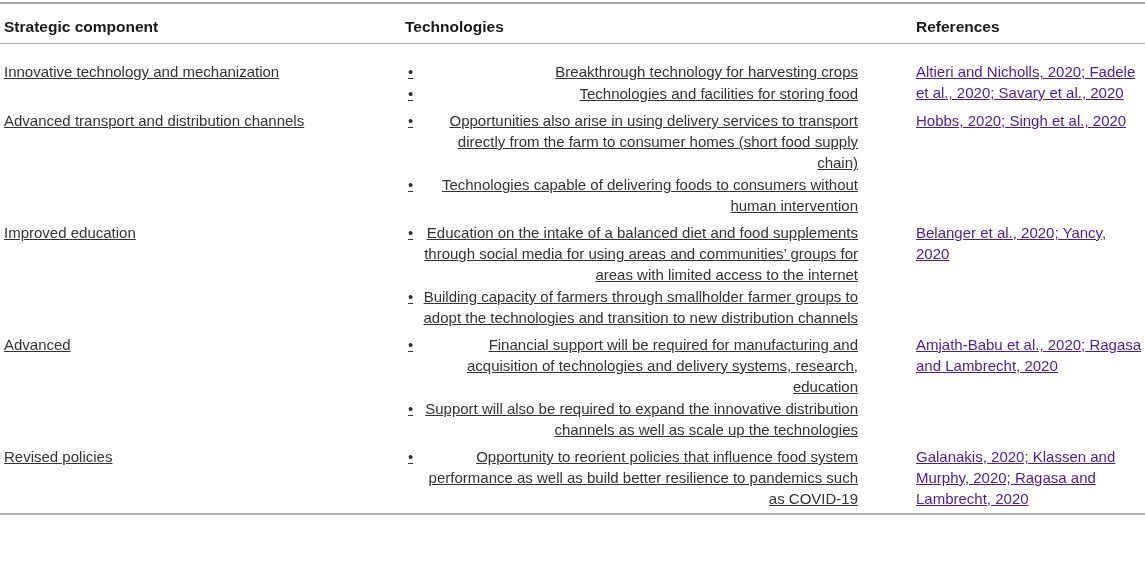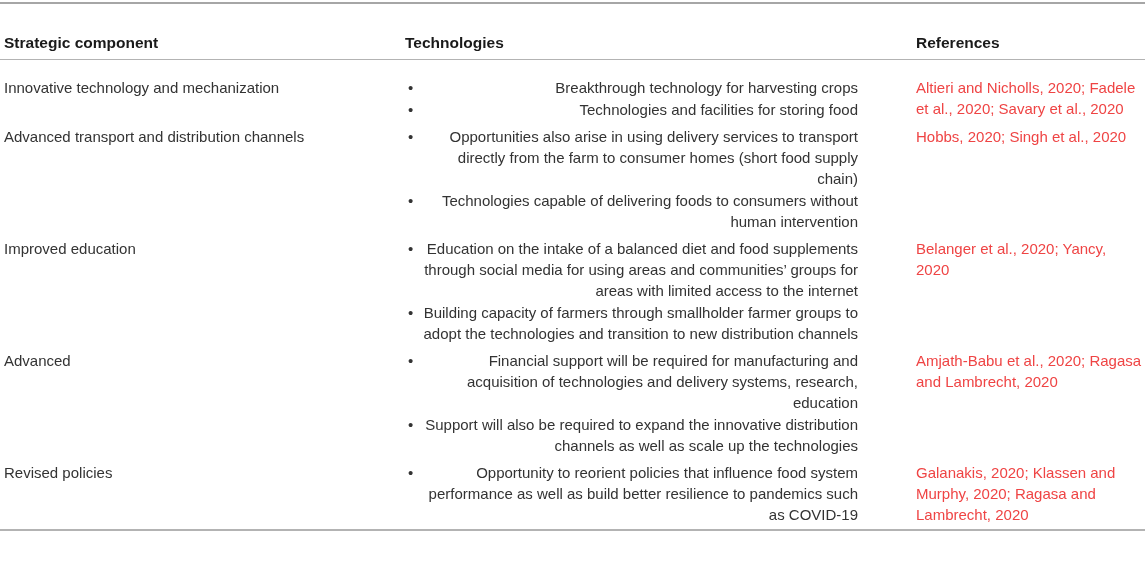--- a/index.html
+++ b/index.html
@@ -26,34 +26,35 @@
     border-bottom: 2px solid #b3b3b3;
   }
   col.c1 { width: 405px; }
   col.c2 { width: 511px; }
   col.c3 { width: 229px; }
   th {
     font-weight: 700;
     color: #1a1a1a;
     text-align: left;
     font-size: 15.5px;
-    padding: 28px 0 6px 0;
+    padding: 12px 0 6px 0;
     border-bottom: 1px solid #b3b3b3;
     vertical-align: bottom;
   }
   th.comp, td.comp { padding-left: 4px; }
   td {
     vertical-align: top;
     padding: 6px 0 0 0;
+    text-decoration: underline;
   }
   tbody tr:first-child td { padding-top: 17px; }
   tbody tr:last-child td { padding-bottom: 4px; }
   td.opps { padding-right: 58px; }
   td.refs {
-    color: #ef4444;
+    color: #4c1d95;
     padding-right: 2px;
   }
   ul.opps-list {
     margin: 0;
     padding: 0;
     list-style: none;
   }
   ul.opps-list li { display: flex; }
   ul.opps-list li + li { margin-top: 1px; }
   .bullet {

